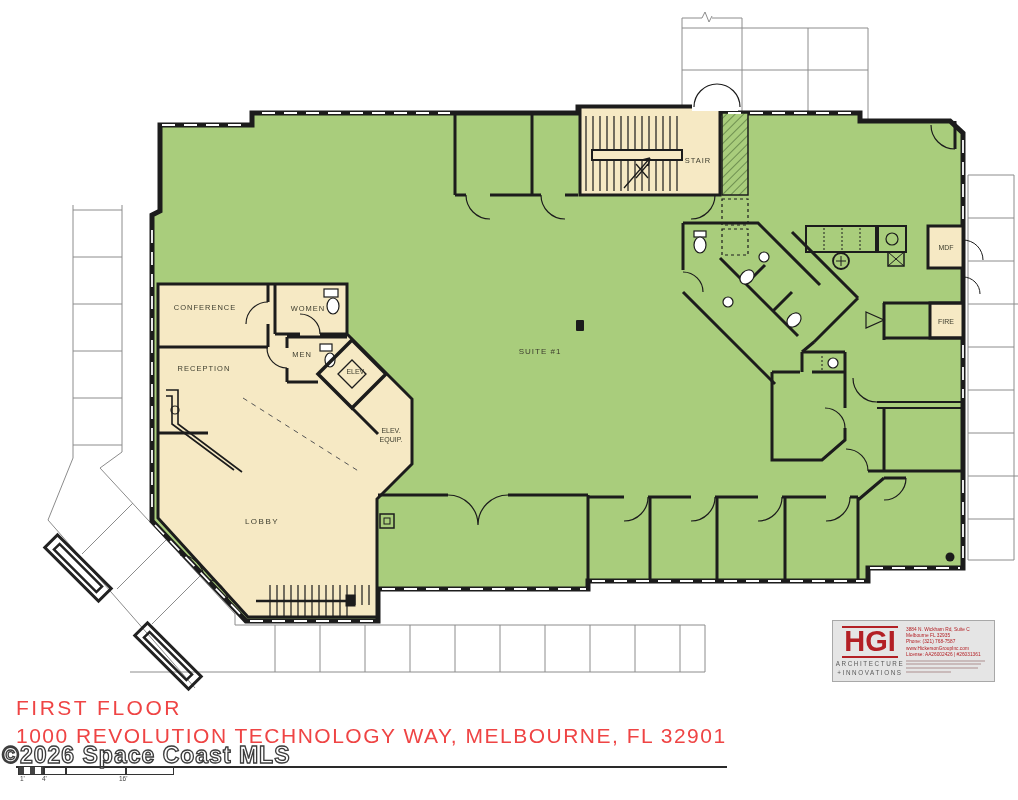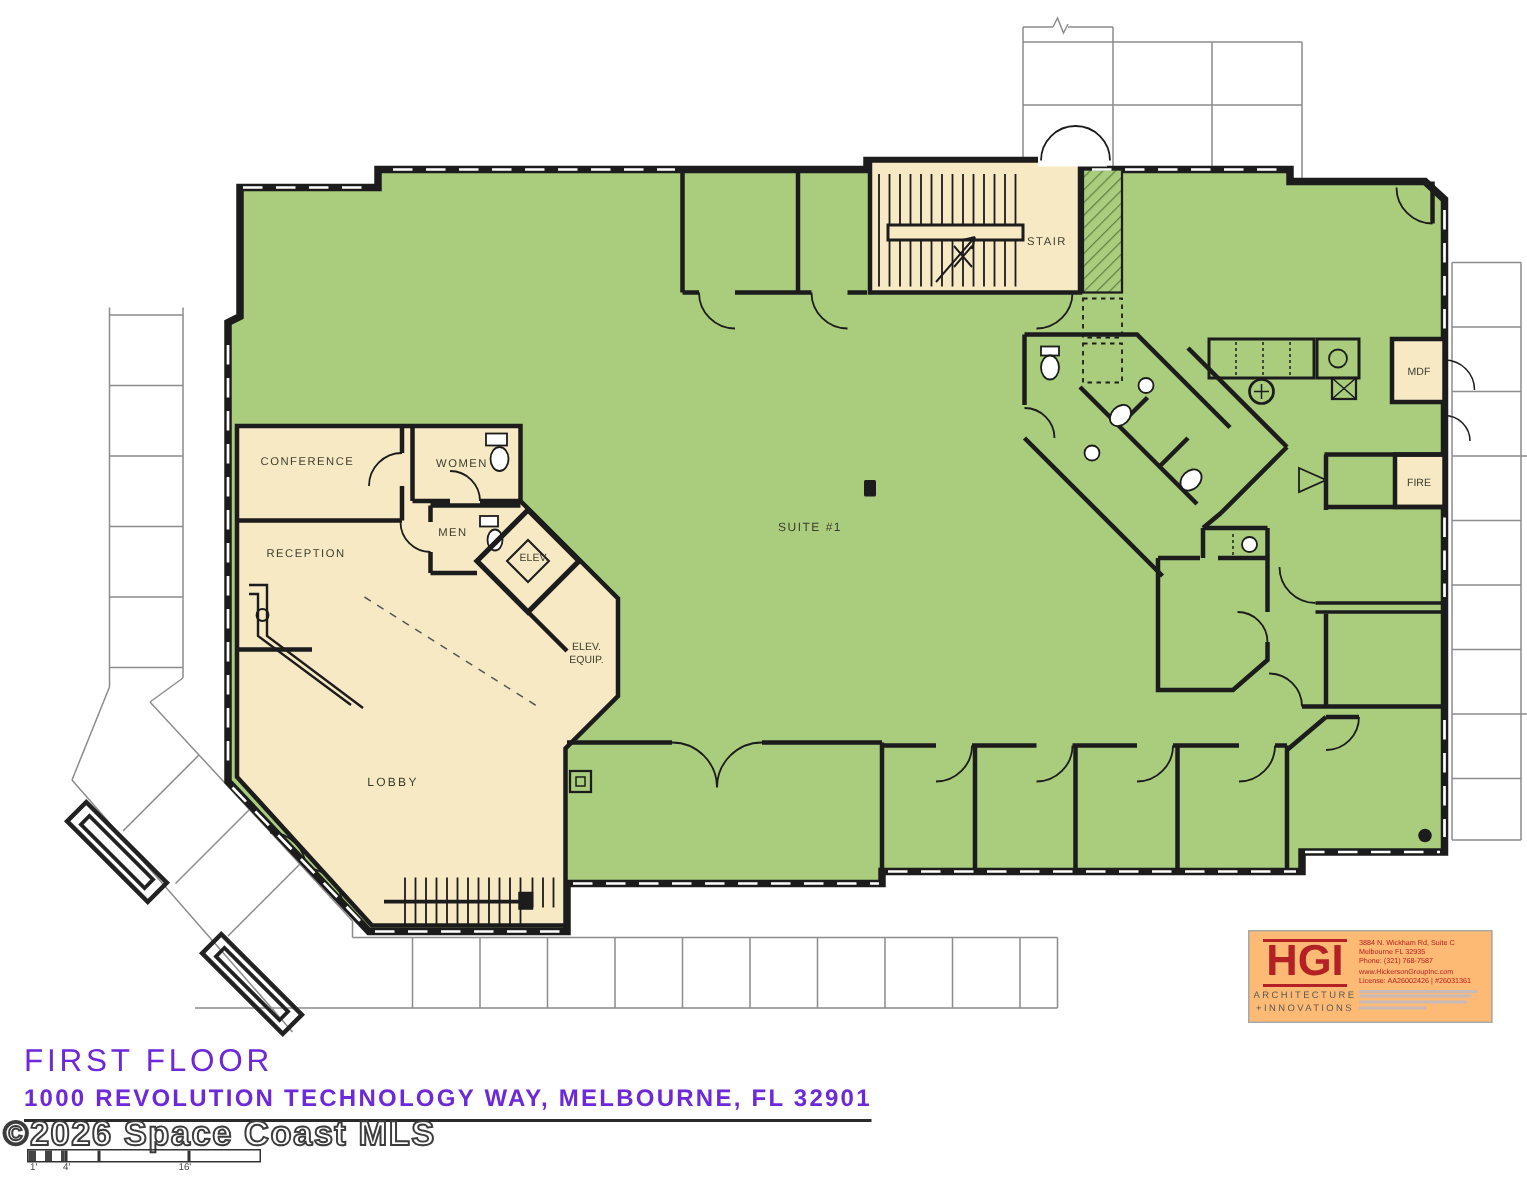--- a/index.html
+++ b/index.html
@@ -1,38 +1,38 @@
 <!DOCTYPE html>
 <html><head>
 <meta charset="utf-8">
 <style>
   html,body{margin:0;padding:0;background:#fff;}
   #canvas{position:relative;width:1018px;height:800px;background:#ffffff;overflow:hidden;
           font-family:"Liberation Sans",sans-serif;}
   #plan-svg{position:absolute;left:0;top:0;}
   svg text{font-family:"Liberation Sans",sans-serif;fill:#3d3d2e;}
-  .titleblock{position:absolute;left:16px;top:696px;color:#6d28d9;}
+  .titleblock{position:absolute;left:16px;top:696px;color:#ef4444;}
   .title-line1{font-size:21px;letter-spacing:2.5px;font-weight:500;}
-  .title-line2{font-size:16px;letter-spacing:1.5px;font-weight:700;margin-top:4px;
-               border-bottom:2.5px solid #2a2a2a;padding-bottom:4px;width:fit-content;}
+  .title-line2{font-size:21px;letter-spacing:1.5px;font-weight:400;margin-top:4px;
+               border-bottom:2.5px solid #2a2a2a;padding-bottom:18px;width:fit-content;}
   .watermark{position:absolute;left:2px;top:742px;font-size:23px;font-weight:bold;
              letter-spacing:1px;color:#ffffff;-webkit-text-stroke:1.3px #3c3c3c;
              text-shadow:0 0 1px #555;}
   .scalebar{position:absolute;left:18px;top:766px;width:156px;}
   .scalebar .bar{height:7px;border:1.5px solid #333;position:relative;
       background:repeating-linear-gradient(90deg,#444 0 5px,#fff 5px 11px) no-repeat;
       background-size:24px 100%;}
   .scalebar .div1{position:absolute;left:24px;top:0;bottom:0;width:1.5px;background:#333;}
   .scalebar .div2{position:absolute;left:46px;top:0;bottom:0;width:1.5px;background:#333;}
   .scalebar .div3{position:absolute;left:106px;top:0;bottom:0;width:1.5px;background:#333;}
   .scalebar .labels{position:relative;height:9px;font-size:6.5px;color:#444;}
   .scalebar .l1{position:absolute;left:2px;}
   .scalebar .l2{position:absolute;left:24px;}
   .scalebar .l3{position:absolute;left:101px;}
-  .logobox{position:absolute;left:832px;top:620px;width:163px;height:62px;background:#fdba74;
+  .logobox{position:absolute;left:832px;top:620px;width:163px;height:62px;background:#e5e5e5;
            border:1px solid #a8a8a8;box-sizing:border-box;display:flex;gap:5px;padding:5px 6px;}
   .logo-left{width:62px;display:flex;flex-direction:column;align-items:center;}
   .logo-mono{font-size:29px;font-weight:bold;color:#b32025;line-height:.95;letter-spacing:0px;
              border-top:2px solid #b32025;border-bottom:2px solid #b32025;padding:0 2px;}
   .logo-tag1,.logo-tag2{font-size:6.3px;letter-spacing:1.6px;color:#5a5a5a;margin-top:2px;white-space:nowrap;}
   .logo-right{flex:1;padding-top:1px;}
   .logo-right .c{font-size:4.8px;line-height:1.3;color:#b32025;white-space:nowrap;}
   .fineline{height:2px;background:#c9baba;margin-top:1.6px;}
   .f1{width:96%}.f2{width:92%}.f3{width:88%}.f4{width:55%}
 </style>

